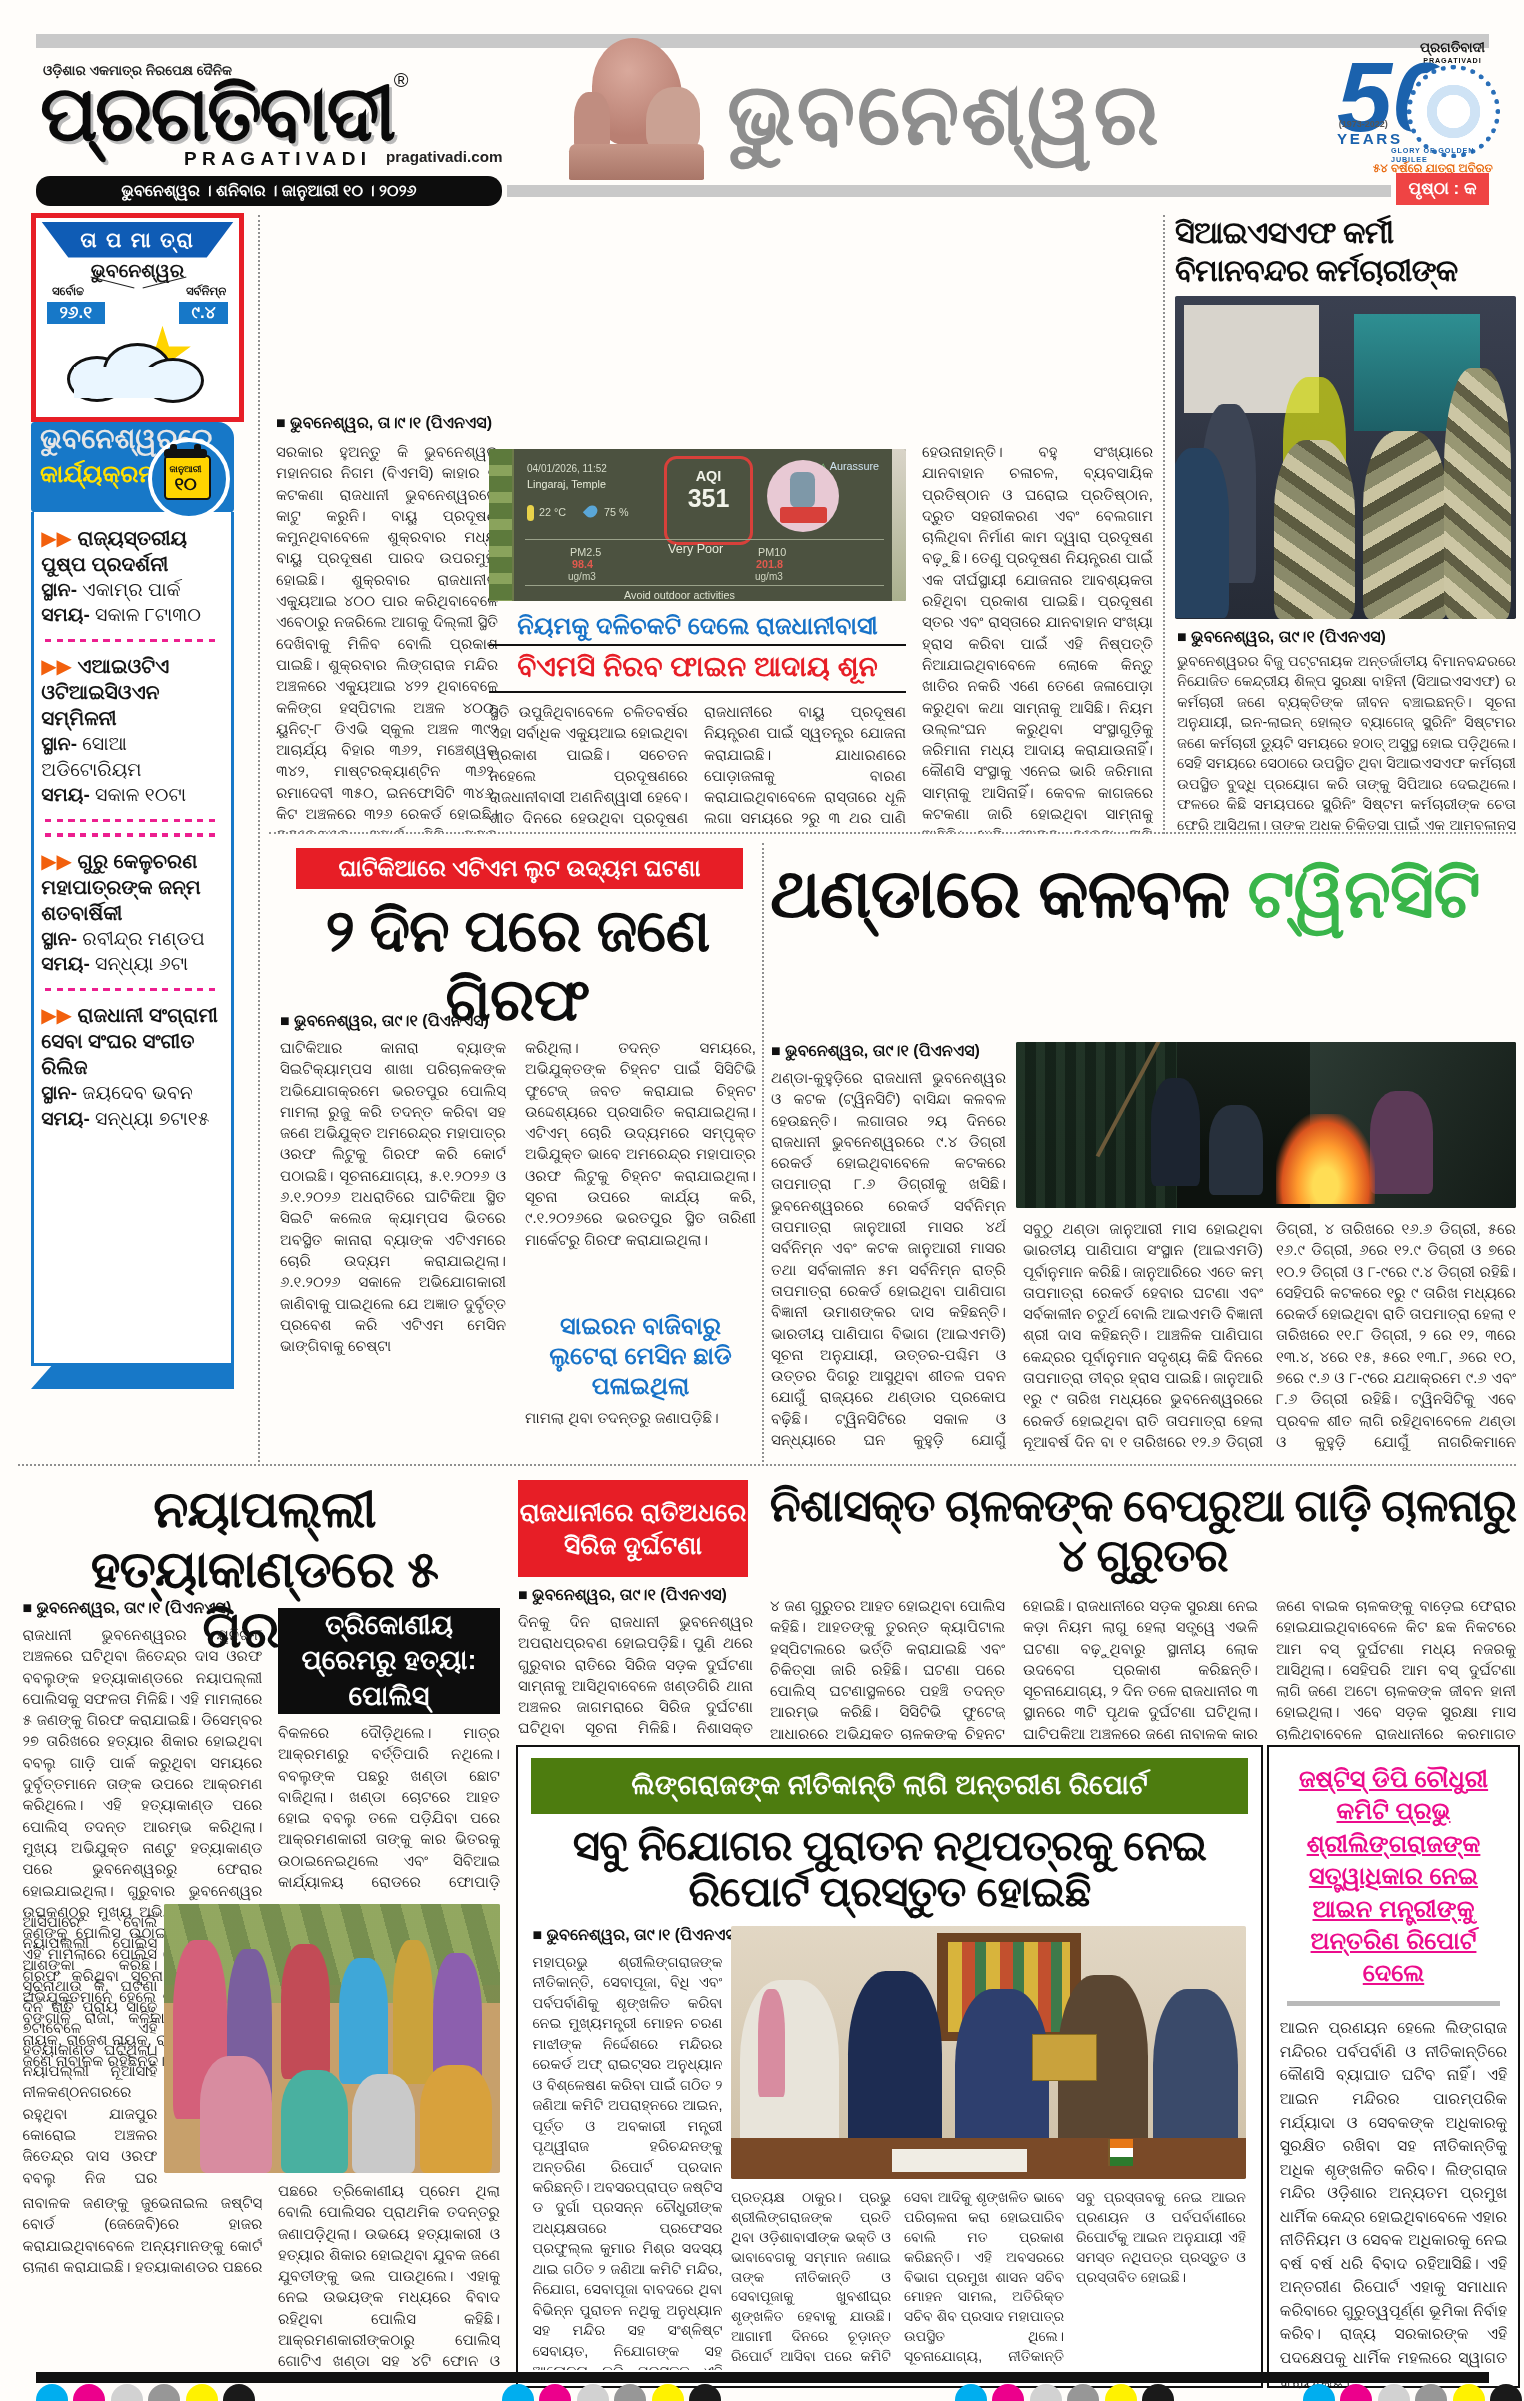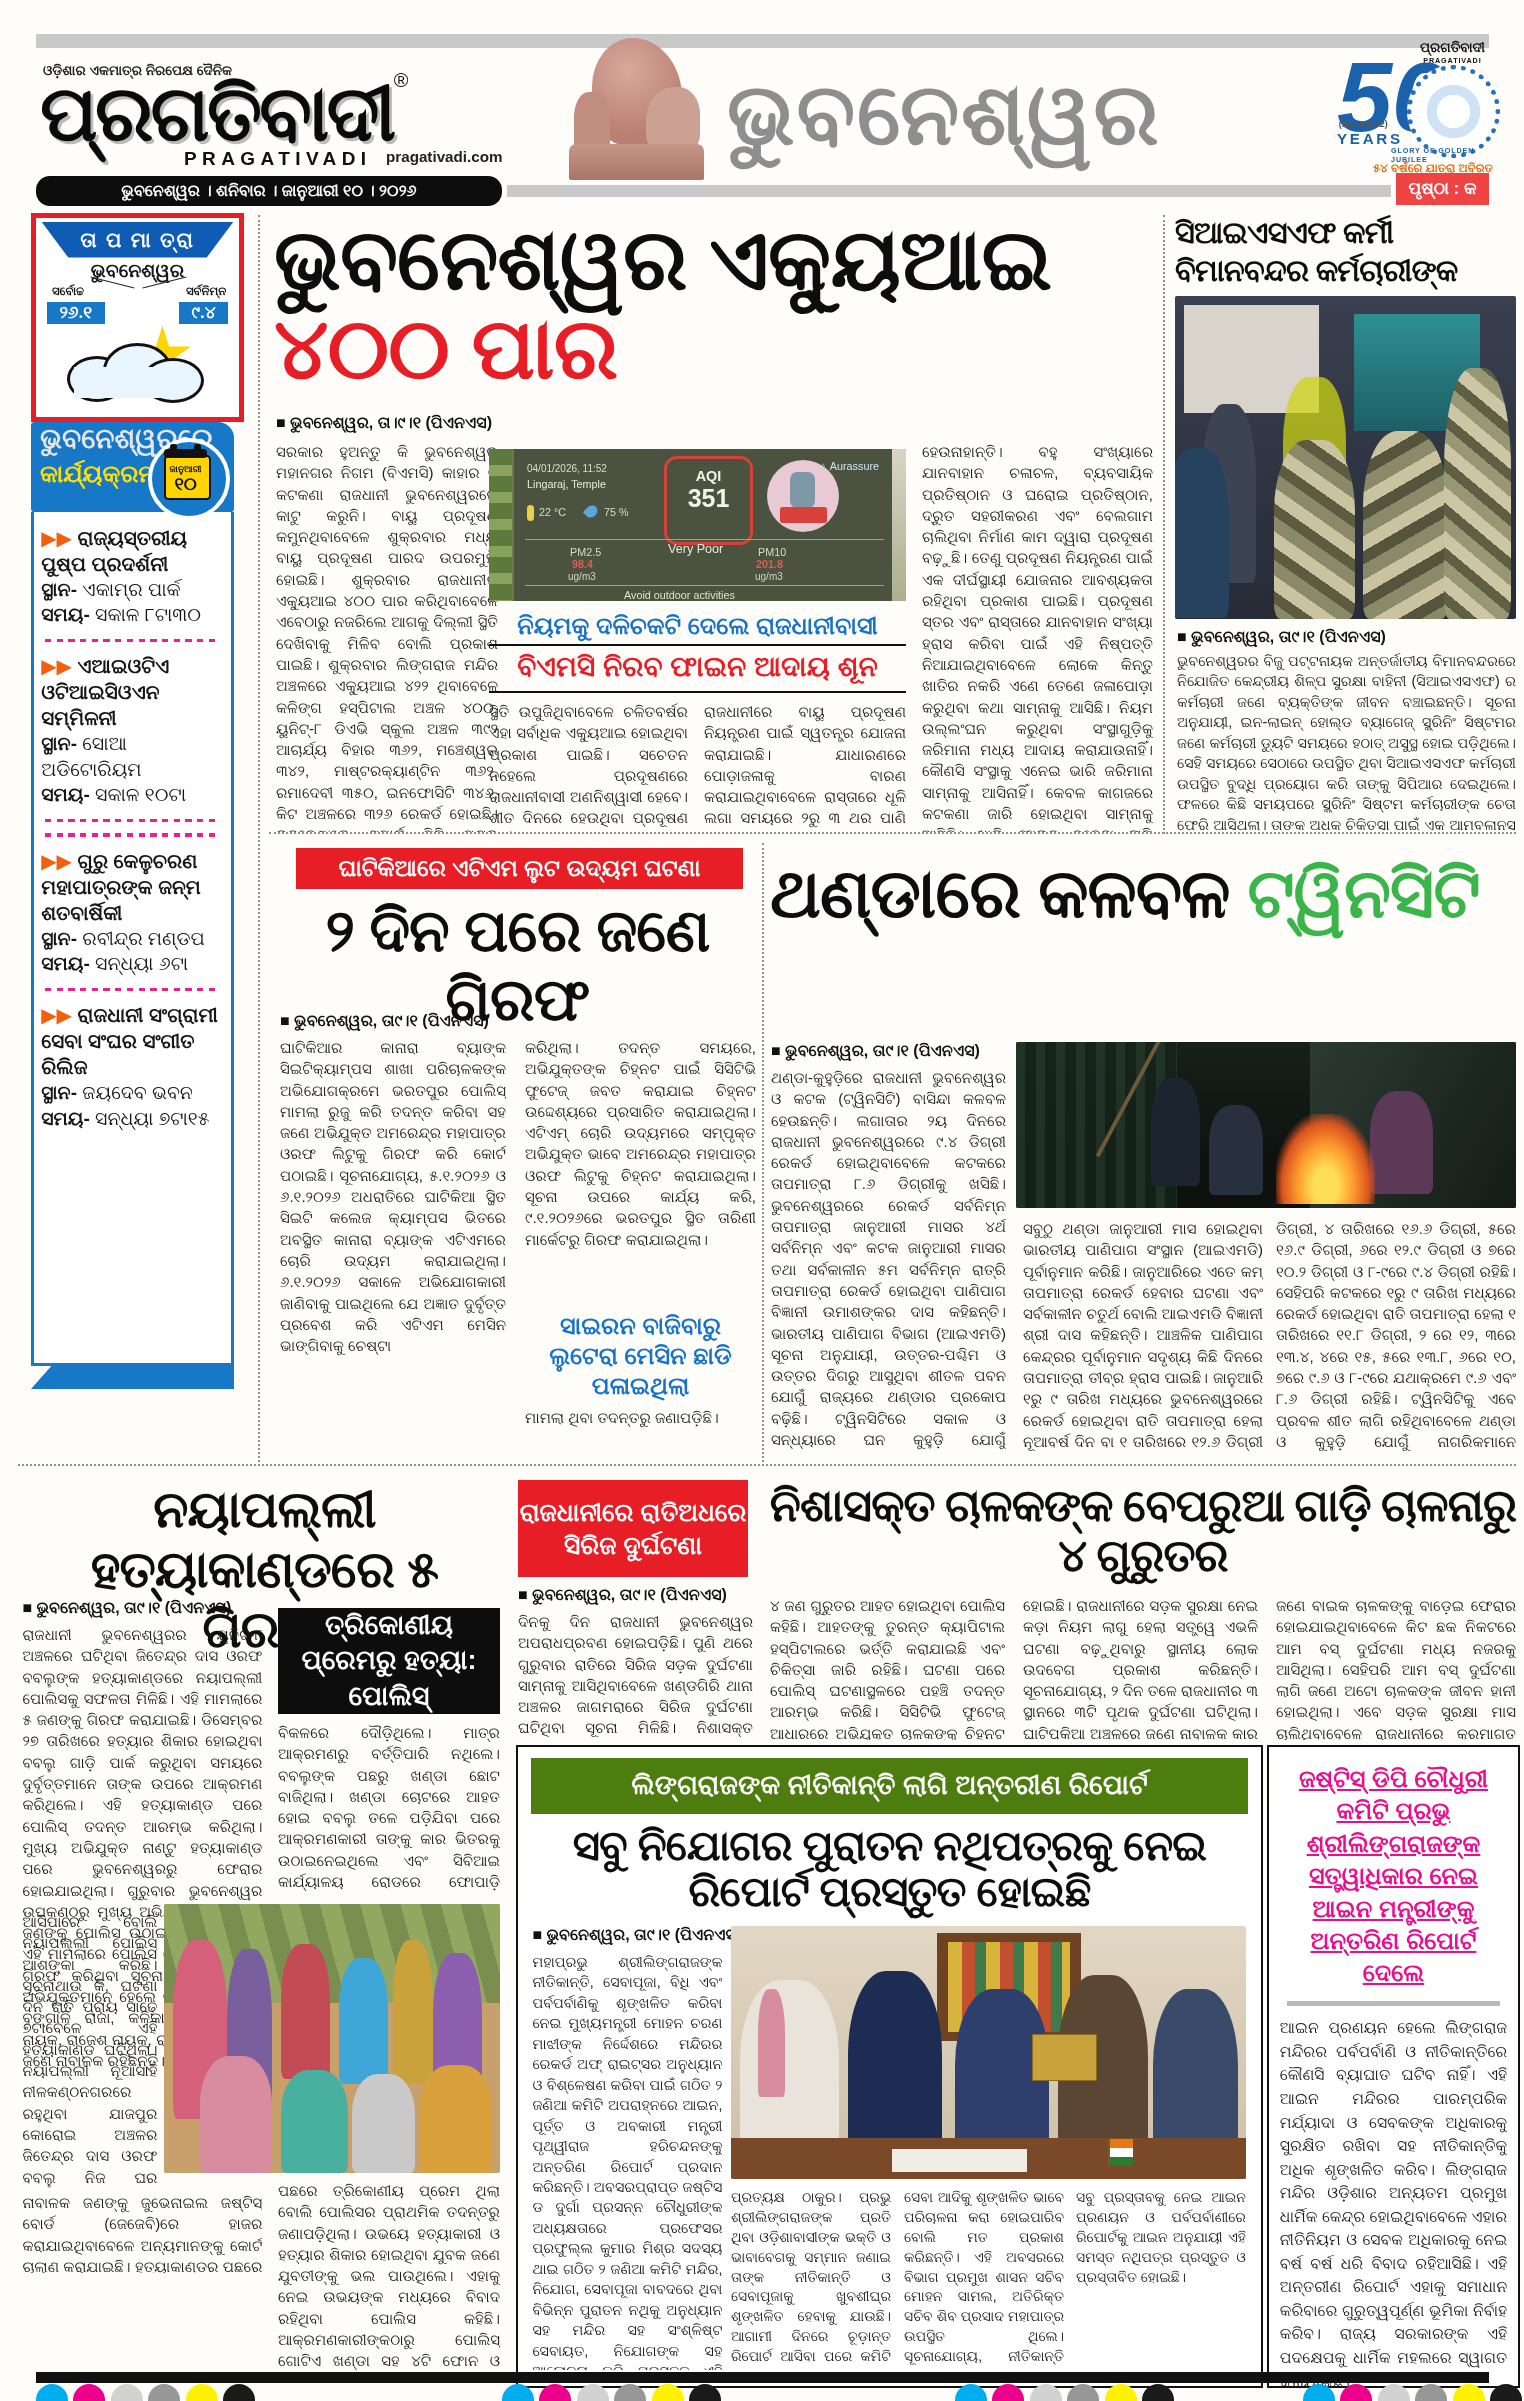--- a/index.html
+++ b/index.html
@@ -133,23 +133,20 @@
         <div style="font-size:19px;line-height:1.35;"><b>ସ୍ଥାନ-</b> <span>ଜୟଦେବ ଭବନ</span></div>
         <div style="font-size:19px;line-height:1.35;"><b>ସମୟ-</b> <span>ସନ୍ଧ୍ୟା ୭ଟା୧୫</span></div>
       </div>
     </div>
     <div style="height:23px;background:#1778c8;clip-path:polygon(10% 0,100% 0,100% 100%,0 100%);"></div>
   </div>
 
   <div class="abs dotv" style="left:258px;top:215px;height:1247px;"></div>
   <div class="abs dotv" style="left:1163px;top:215px;height:619px;"></div>
 
-  <div class="abs hl" style="left:274px;top:215px;width:884px;font-size:85px;line-height:1.05;">
-    <span>ଭୁବନେଶ୍ୱର ଏକ୍ୟୁଆଇ </span><span style="color:#e71e26;">୪୦୦ ପାର</span>
-  </div>
   <div class="abs byline" style="left:276px;top:414px;">■ ଭୁବନେଶ୍ୱର, ତା।୯।୧ (ପିଏନଏସ)</div>
   <div class="abs col" style="left:276px;top:441px;width:222px;height:391px;overflow:hidden;">ସରକାର ହୁଅନ୍ତୁ କି ଭୁବନେଶ୍ୱର ମହାନଗର ନିଗମ (ବିଏମସି) କାହାର ବି କଟକଣା ରାଜଧାନୀ ଭୁବନେଶ୍ୱରରେ କାଟୁ କରୁନି। ବାୟୁ ପ୍ରଦୂଷଣ କମୁନଥିବାବେଳେ ଶୁକ୍ରବାର ମଧ୍ୟ ବାୟୁ ପ୍ରଦୂଷଣ ପାରଦ ଉପରମୁହାଁ ହୋଇଛି। ଶୁକ୍ରବାର ରାଜଧାନୀର ଏକ୍ୟୁଆଇ ୪୦୦ ପାର କରିଥିବାବେଳେ ଏବେଠାରୁ ନଜରିଲେ ଆଗକୁ ଦିଲ୍ଲୀ ସ୍ଥିତି ଦେଖିବାକୁ ମିଳିବ ବୋଲି ପ୍ରକାଶ ପାଇଛି। ଶୁକ୍ରବାର ଲିଙ୍ଗରାଜ ମନ୍ଦିର ଅଞ୍ଚଳରେ ଏକ୍ୟୁଆଇ ୪୨୨ ଥିବାବେଳେ କଳିଙ୍ଗ ହସ୍ପିଟାଲ ଅଞ୍ଚଳ ୪୦୦, ୟୁନିଟ୍-୮ ଡିଏଭି ସ୍କୁଲ ଅଞ୍ଚଳ ୩୯୨ ଆଚାର୍ଯ୍ୟ ବିହାର ୩୬୨, ମଞ୍ଚେଶ୍ୱର ୩୪୨, ମାଷ୍ଟରକ୍ୟାଣ୍ଟିନ ୩୬୨, ରମାଦେବୀ ୩୫୦, ଇନଫୋସିଟି ୩୪୬, କିଟ ଅଞ୍ଚଳରେ ୩୨୬ ରେକର୍ଡ ହୋଇଛି। ଭୁବନେଶ୍ୱର ସ୍ମାର୍ଟ ସିଟି ପକ୍ଷରୁ ବିଭିନ୍ନ ସ୍ଥାନରେ ଲାଗିଥିବା ପ୍ରଦୂଷଣ ମାପକ ଯନ୍ତ୍ରରୁ ଏହି ତଥ୍ୟ ସାମ୍ନାକୁ ଆସିଛି। କ୍ରମାଗତ ଭାବେ ବାୟୁ ପ୍ରଦୂଷଣ ବଢ଼ୁଥିବାରୁ ସହରବାସୀଙ୍କ ଚିନ୍ତା ବୃଦ୍ଧିପାଇଛି। ସୂଚନାଥାଉ କି, ରାଜଧାନୀ ଭୁବନେଶ୍ୱରର ଏୟାର କ୍ୱାଲିଟି ଇଣ୍ଡେକ୍ସ ବା ଏକ୍ୟୁଆଇ ୪୦୦ ପାର କରିଛି। ରାଜଧାନୀ ଭୁବନେଶ୍ୱର ବାୟୁ ବିଷ ଭରା</div>
 
   <div class="abs photo" style="left:489px;top:449px;width:417px;height:152px;background:linear-gradient(90deg,#6c7a4a 0 25px,#4c5240 25px);">
     <div class="abs" style="left:0;top:0;width:23px;height:100%;background:repeating-linear-gradient(#5d7a3c 0 16px,#8aa35c 16px 27px);"></div>
     <div class="abs" style="right:0;top:0;width:14.4px;height:100%;background:linear-gradient(#d9d4c8,#aab08e);"></div>
     <div class="abs" style="left:38px;top:14.4px;font-size:10px;color:#dadfce;">04/01/2026, 11:52</div>
     <div class="abs" style="left:38px;top:29px;font-size:10.8px;color:#e8ecd9;">Lingaraj, Temple</div>
     <div class="abs" style="right:27px;top:10.8px;font-size:10.8px;color:#cfe3f0;"><span style="color:#7fc97f;">△</span> <span>Aurassure</span></div>
     <div class="abs" style="left:38px;top:56px;width:7.2px;height:16px;background:#e8d24a;border-radius:3.6px;"></div>

